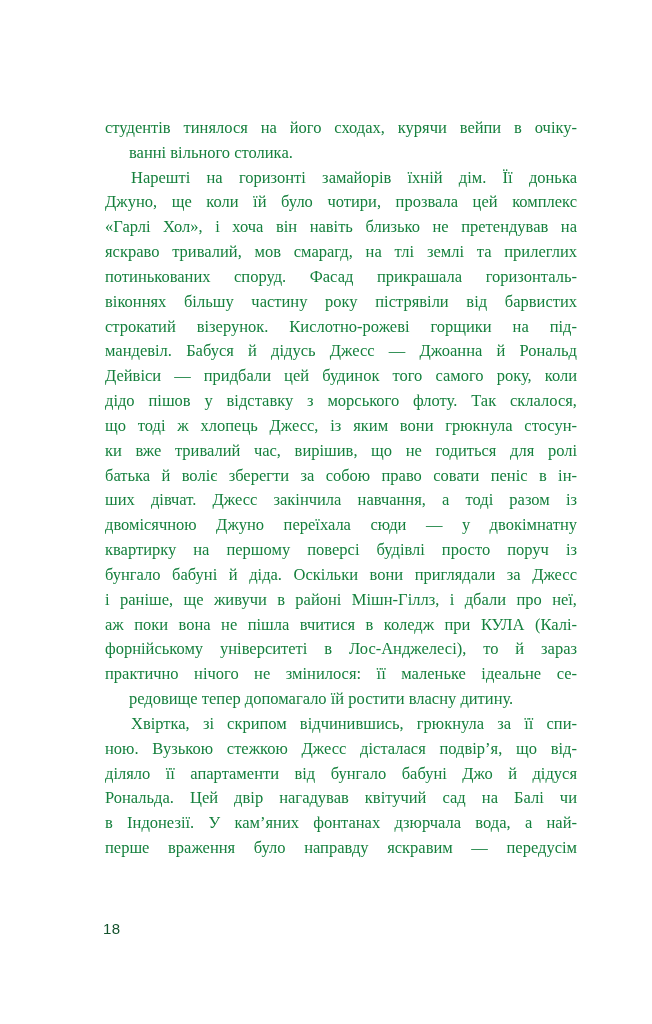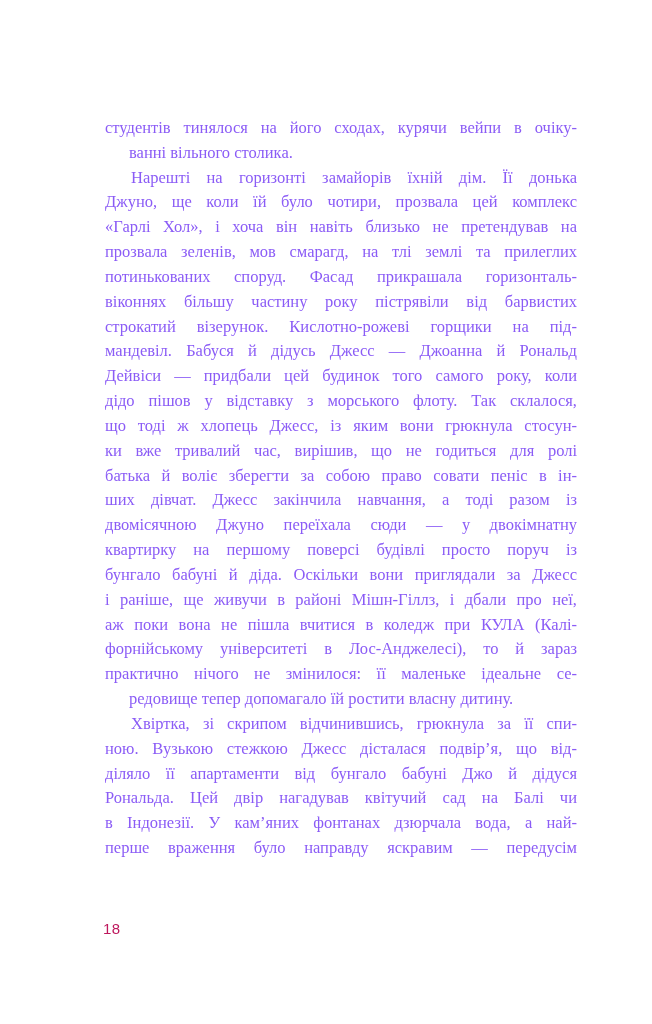--- a/index.html
+++ b/index.html
@@ -22,21 +22,21 @@
     position: absolute;
     left: 105px;
     top: 116px;
     width: 472px;
   }
   .line {
     font-family: "Liberation Serif", serif;
     font-size: 16.5px;
     line-height: 24.84px;
     height: 24.84px;
-    color: #8b5cf6;
+    color: #15803d;
     text-align: justify;
     text-align-last: justify;
     overflow: hidden;
     white-space: normal;
   }
   .line.noj {
     text-align: left;
     text-align-last: left;
     margin-left: 24px;
   }
@@ -46,34 +46,34 @@
   .it {
   }
   .page-num {
     position: absolute;
     left: 103px;
     top: 920px;
     font-family: "Liberation Sans", sans-serif;
     font-size: 15px;
     font-weight: 500;
     letter-spacing: 0.5px;
-    color: #be185d;
+    color: #14532d;
   }
 </style>
 </head>
 <body>
 
 <div class="page">
   <div class="text-block">
       <div class="line"><span class="">студентів тинялося на його сходах, курячи вейпи в очіку-</span></div>
       <div class="line noj"><span class="">ванні вільного столика.</span></div>
       <div class="line ind"><span class="">Нарешті на горизонті замайорів їхній дім. Її донька</span></div>
       <div class="line"><span class="">Джуно, ще коли їй було чотири, прозвала цей комплекс</span></div>
       <div class="line"><span class="">«Гарлі Хол», і хоча він навіть близько не претендував на</span></div>
-      <div class="line"><span class="">прозвала зеленів, мов смарагд, на тлі землі та прилеглих</span></div>
+      <div class="line"><span class="">яскраво тривалий, мов смарагд, на тлі землі та прилеглих</span></div>
       <div class="line"><span class="">потинькованих споруд. Фасад прикрашала горизонталь-</span></div>
       <div class="line"><span class="">віконнях більшу частину року пістрявіли від барвистих</span></div>
       <div class="line"><span class="">строкатий візерунок. Кислотно-рожеві горщики на під-</span></div>
       <div class="line"><span class="">мандевіл. Бабуся й дідусь Джесс — Джоанна й Рональд</span></div>
       <div class="line"><span class="">Дейвіси — придбали цей будинок того самого року, коли</span></div>
       <div class="line"><span class="">дідо пішов у відставку з морського флоту. Так склалося,</span></div>
       <div class="line"><span class="">що тоді ж хлопець Джесс, із яким вони грюкнула стосун-</span></div>
       <div class="line"><span class="">ки вже тривалий час, вирішив, що </span><span class="it">не годиться для ролі</span></div>
       <div class="line"><span class="it">батька</span><span class=""> й воліє зберегти за собою право совати пеніс в ін-</span></div>
       <div class="line"><span class="">ших дівчат. Джесс закінчила навчання, а тоді разом із</span></div>

